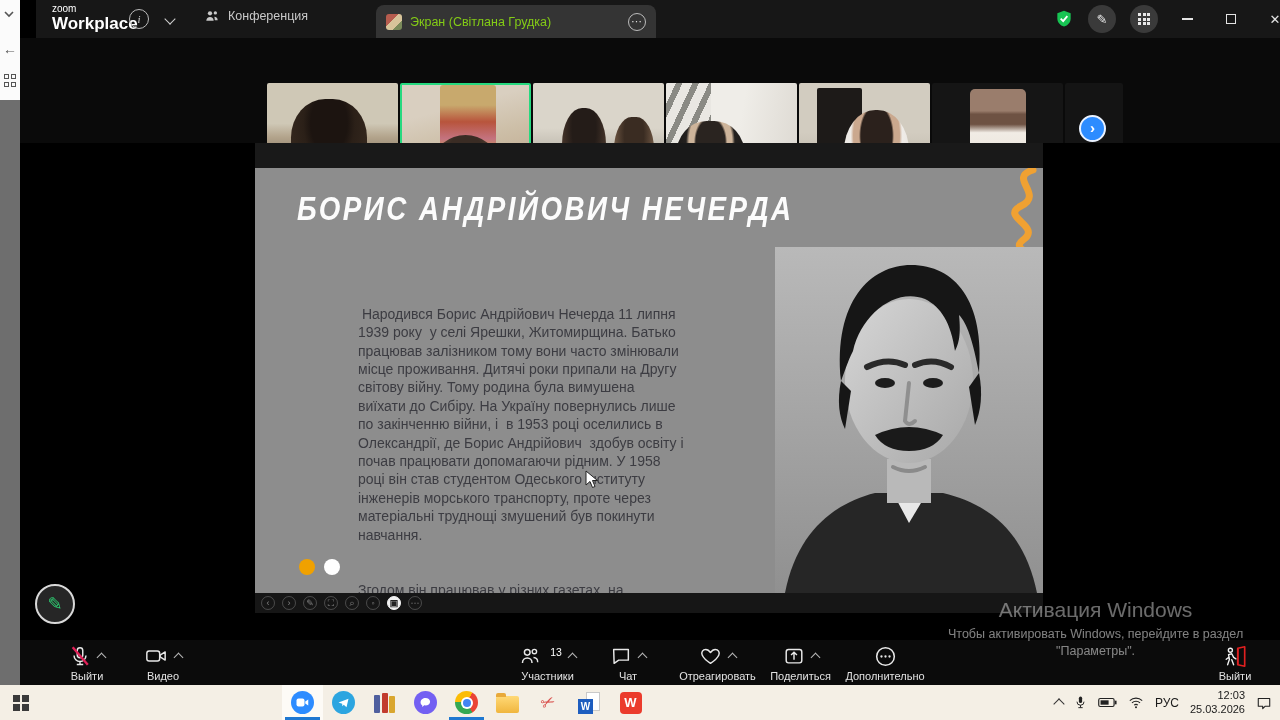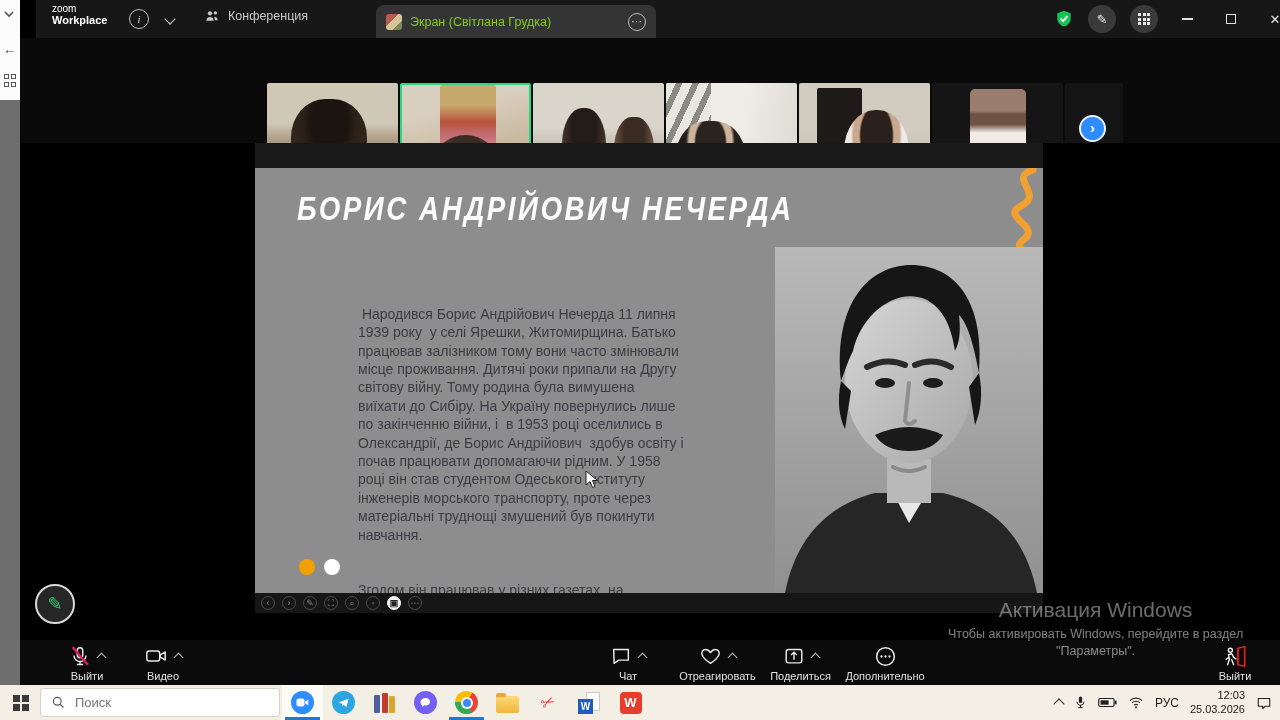--- a/index.html
+++ b/index.html
@@ -11,21 +11,21 @@
   
   .ls-white { position:absolute; left:0; top:0; width:20px; height:100px; background:#fbfbfb; }
   .ls-gray  { position:absolute; left:0; top:100px; width:20px; height:585px; background:#6e6e6e; }
   .ls-ico { position:absolute; left:3px; width:14px; height:14px; color:#555; font-size:13px; line-height:14px; text-align:center; }
   .ls-grid { display:grid; grid-template-columns:5px 5px; grid-gap:2px; left:4px; }
   .ls-grid i { width:5px; height:5px; border:1.2px solid #555; display:block; }
   
   .titlebar { position:absolute; left:20px; top:0; width:1260px; height:38px; background:#171717;margin-left:16px; }
   .logo { position:absolute; left:16px; top:4px; color:#fff; line-height:1.05; }
   .logo .l1 { font-size:10px; font-weight:400; }
-  .logo .l2 { font-size:11px; font-weight:700; }
+  .logo .l2 { font-size:17px; font-weight:700; }
   .tb-circle { position:absolute; top:9px; width:20px; height:20px; border-radius:50%; color:#cfcfcf; text-align:center; }
   .info-ico { left:93px; border:1.3px solid #bbb; font-size:11px; line-height:18px; font-style:italic; font-family:"Liberation Serif",serif; }
   .chev-down { left:128px; top:13px; width:12px; height:12px; }
   .chev-down::before { content:""; position:absolute; left:2px; top:2px; width:7px; height:7px; border-left:1.6px solid #cfcfcf; border-bottom:1.6px solid #cfcfcf; transform:rotate(-45deg); }
   .tab-meeting { position:absolute; left:168px; top:8px; display:flex; align-items:center; gap:8px; color:#c9c9c9; font-size:12.5px; }
   .tab-active { position:absolute; left:340px; top:5px; width:280px; height:33px; background:#343434; border-radius:8px 8px 0 0; display:flex; align-items:center; padding:0 10px; gap:8px; }
   .tab-thumb { width:16px; height:16px; border-radius:3px; background:linear-gradient(135deg,#b65c4e 0 40%,#d8c49a 40% 70%,#7a8a5a 70%); }
   .tab-active .tab-label { color:#84cc16; font-size:12.5px; flex:1; white-space:nowrap; overflow:hidden; }
   .tab-more { width:18px; height:18px; border:1.2px solid #bbb; border-radius:50%; color:#ddd; font-size:11px; line-height:15px; text-align:center; letter-spacing:1px; }
   .win-right { position:absolute; right:6px; top:0; height:38px; display:flex; align-items:center; gap:14px; }
@@ -390,20 +390,33 @@
       <div class="row">
         <svg width="24" height="22" viewBox="0 0 26 24">
           <rect x="3" y="6.5" width="14" height="11" rx="2.5" fill="none" stroke="#e8e8e8" stroke-width="1.6"></rect>
           <path d="M17.5 11l5.5-3.4v8.8L17.5 13z" fill="none" stroke="#e8e8e8" stroke-width="1.6" stroke-linejoin="round"></path>
         </svg>
         <span class="caret"></span>
       </div>
       <span class="lbl">Видео</span>
     </div>
 
+    <div class="tb-item pos-part">
+      <div class="row">
+        <svg width="22" height="22" viewBox="0 0 24 24">
+          <circle cx="9" cy="8" r="3.1" fill="none" stroke="#e8e8e8" stroke-width="1.6"></circle>
+          <path d="M3.8 19.5c0-3.3 2.3-5.4 5.2-5.4s5.2 2.1 5.2 5.4" fill="none" stroke="#e8e8e8" stroke-width="1.6"></path>
+          <circle cx="16.8" cy="7.2" r="2.4" fill="none" stroke="#e8e8e8" stroke-width="1.5"></circle>
+          <path d="M15.8 13.7c2.7.2 4.6 2.2 4.6 5" fill="none" stroke="#e8e8e8" stroke-width="1.5"></path>
+        </svg>
+        <span class="cnt">13</span>
+        <span class="caret"></span>
+      </div>
+      <span class="lbl">Участники</span>
+    </div>
 
     <div class="tb-item pos-chat">
       <div class="row">
         <svg width="22" height="22" viewBox="0 0 24 24">
           <path d="M4 5h16v11.5H9.5L4.5 20z" fill="none" stroke="#e8e8e8" stroke-width="1.6" stroke-linejoin="round"></path>
         </svg>
         <span class="caret"></span>
       </div>
       <span class="lbl">Чат</span>
     </div>
@@ -460,27 +473,20 @@
     <div class="w3">"Параметры".</div>
   </div>
 
   <div class="taskbar">
     <div class="start">
         <i></i>
         <i></i>
         <i></i>
         <i></i>
       </div>
-    <div class="search">
-      <svg width="15" height="15" viewBox="0 0 24 24">
-        <circle cx="10" cy="10" r="6.2" fill="none" stroke="#555" stroke-width="1.8"></circle>
-        <line x1="14.8" y1="14.8" x2="20" y2="20" stroke="#555" stroke-width="1.8"></line>
-      </svg>
-      <input placeholder="Поиск" style="">
-    </div>
     <div class="slots">
       <div class="slot hl">
         <span class="circ zoomc">
           <svg width="13" height="11" viewBox="0 0 26 22">
               <rect x="1" y="3" width="16" height="16" rx="4" fill="#fff"></rect>
               <path d="M18.5 9l6-4v12l-6-4z" fill="#fff"></path>
             </svg>
         </span>
         <span class="runbar"></span>
       </div>

